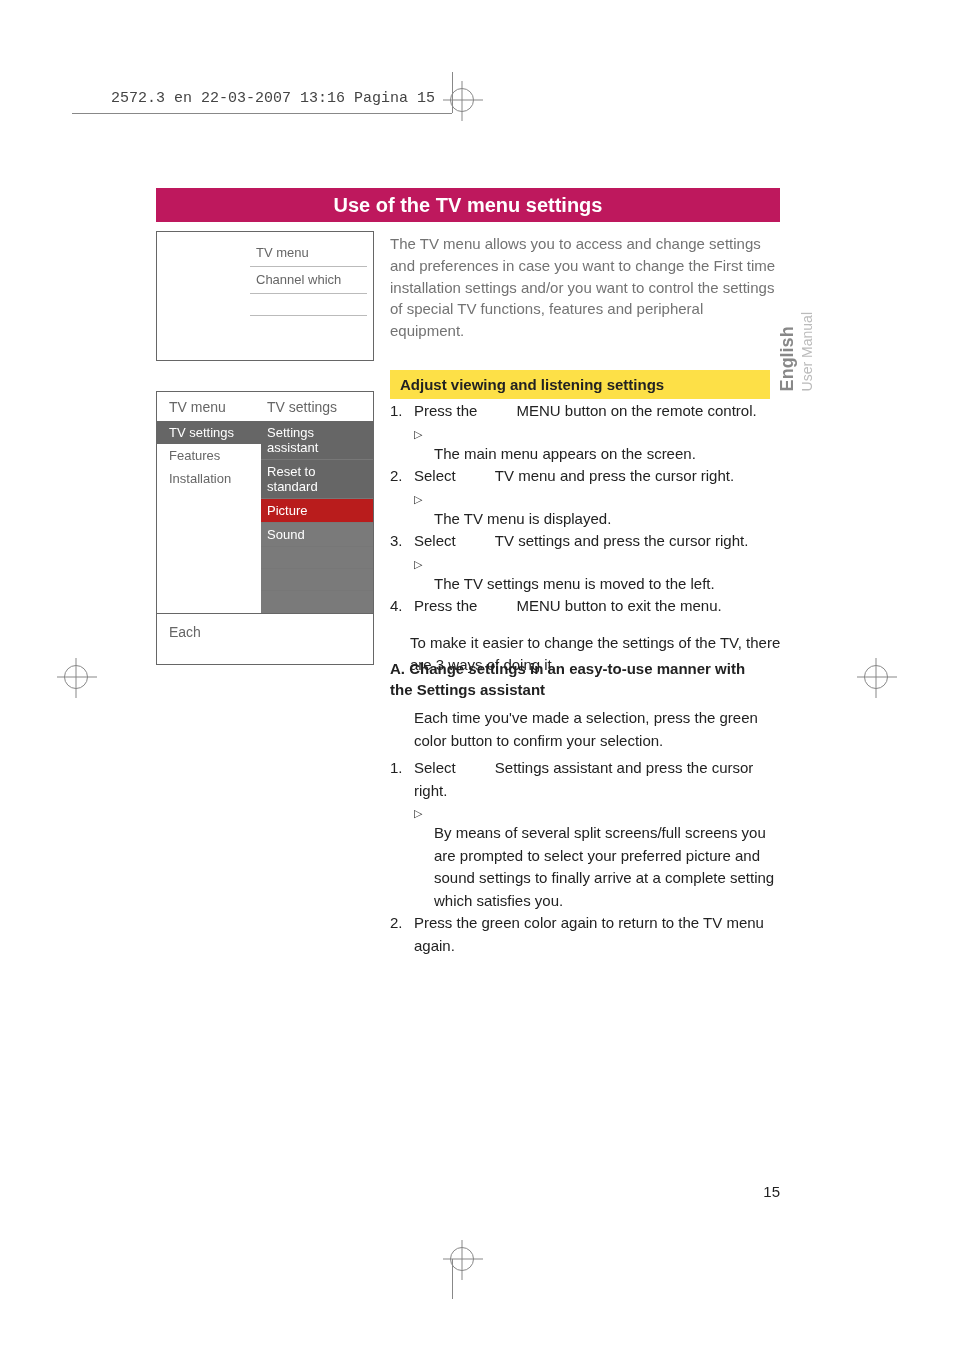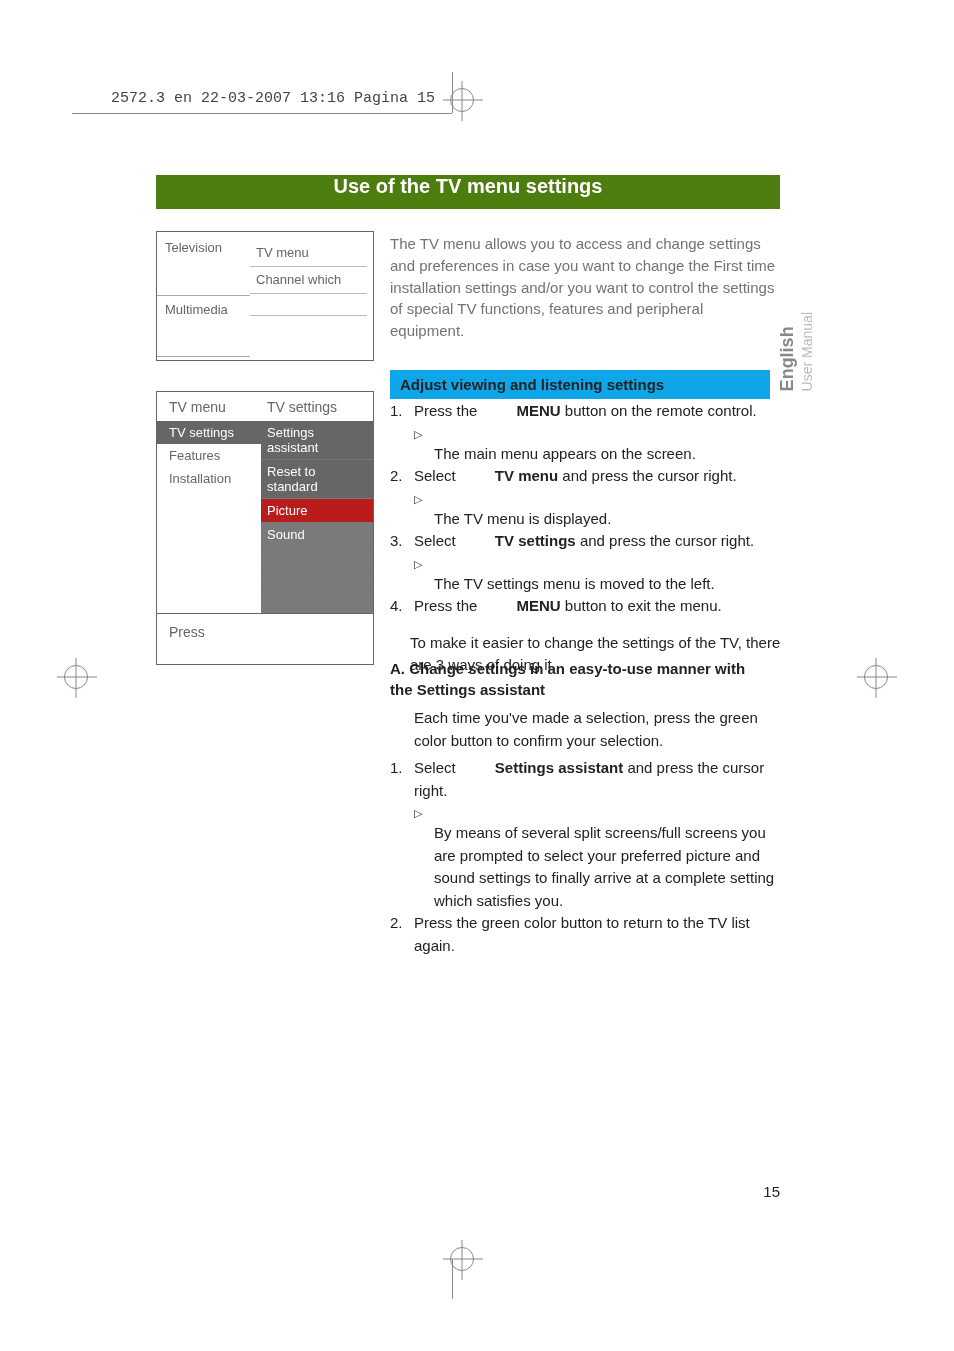--- a/index.html
+++ b/index.html
@@ -42,24 +42,24 @@
   .reg-circle::before { left: 50%; top: -8px; width: 1px; height: 40px; transform: translateX(-0.5px);}
   .reg-circle::after { top: 50%; left: -8px; height: 1px; width: 40px; transform: translateY(-0.5px);}
   .reg-top { left: 450px; top: 88px; }
   .reg-left { left: 64px; top: 665px; }
   .reg-right { left: 864px; top: 665px; }
   .reg-bottom { left: 450px; top: 1247px; }
   .crop-bot-v { position:absolute; left:452px; top:1259px; width:1px; height:40px; background:#888;}
 
   .title-bar {
     position: absolute;
-    left: 156px; top: 175px;
+    left: 156px; top: 188px;
     width: 624px; height: 34px;
-    background: #4d7c0f;
-    display: flex; align-items: flex-start; justify-content: center;
+    background: #be185d;
+    display: flex; align-items: center; justify-content: center;
   }
   .title-bar .lbl {
     color: #fff; font-weight: bold; font-size: 20px;
   }
 
   .menu-box {
     position: absolute;
     border: 1px solid #666;
     font-size: 13px;
     color: #666;
@@ -87,21 +87,21 @@
     position: absolute;
     left: 390px; top: 233px;
     width: 390px;
     font-size: 15px;
     line-height: 1.45;
     color: #737373;
   }
 
   .section-hdr {
     position: absolute;
-    background: #0ea5e9;
+    background: #fde047;
     font-weight: bold;
     padding: 6px 10px;
     font-size: 15px;
     color: #222;
   }
   .section-hdr-1 { left: 390px; top: 370px; width: 380px; }
 
   .instr {
     position: absolute;
     left: 390px;
@@ -142,43 +142,39 @@
     line-height: 1.1;
   }
   .side-tab .sub-t { color:#bbb; font-weight:normal; font-size:14px;}
 
   .page-num {
     position: absolute;
     right: 174px; top: 1183px;
     font-size: 15px;
   }
 
-  b { font-weight: bold; padding-left: 35px; }
+  b { font-weight: normal; padding-left: 35px; }
 </style>
 </head>
 <body>
 
 <div class="header-line">2572.3 en  22-03-2007  13:16  Pagina 15</div>
 <div class="crop-top-h"></div>
 <div class="crop-top-v"></div>
 <div class="reg-circle reg-top"></div>
 <div class="reg-circle reg-left"></div>
 <div class="reg-circle reg-right"></div>
 <div class="reg-circle reg-bottom"></div>
 <div class="crop-bot-v"></div>
 
 <div class="title-bar">
   <span class="lbl">Use of the TV menu settings</span>
 </div>
 
 <div class="menu-box menu-box-1">
-  <div class="left-col">
-    <div class="menu-cell" style="padding-top:8px">Television</div>
-    <div class="menu-cell divider-h" style="height:62px;border-top:1px solid #aaa;margin-top:36px;padding-top:6px;">Multimedia</div>
-  </div>
   <div class="right-col">
     <div class="right-row">TV menu</div>
     <div class="right-row">Channel which</div>
     <div class="right-row" style="height:22px"></div>
     <div class="right-row" style="height:22px;border-bottom:none"></div>
   </div>
 </div>
 
 <div class="menu-box menu-box-2">
   <div class="mb2-top">
@@ -192,21 +188,21 @@
       <div class="hdr">TV settings</div>
       <div class="row">Settings assistant</div>
       <div class="row">Reset to standard</div>
       <div class="row" style="background:#b91c1c">Picture</div>
       <div class="row" style="background:#7a7a7a">Sound</div>
       <div class="row blank" style="background:#7a7a7a"></div>
       <div class="row blank" style="background:#7a7a7a"></div>
       <div class="row blank" style="background:#7a7a7a;border-bottom:none"></div>
     </div>
   </div>
-  <div class="mb2-info">Press</div>
+  <div class="mb2-info">Each</div>
 </div>
 
 <div class="body-text">The TV menu allows you to access and change settings and preferences in case you want to change the First time installation settings and/or you want to control the settings of special TV functions, features and peripheral equipment.</div>
 
 <div class="section-hdr section-hdr-1">Adjust viewing and listening settings</div>
 
 <div class="instr instr-1">
   <ol>
     <li>
         <span class="num">1.</span>
@@ -248,21 +244,21 @@
     <li>
         <span class="num">1.</span>
         <span class="txt"><span>Select </span><b>Settings assistant</b><span> and press the cursor right.</span></span>
       </li>
     <div class="sub">
         <span class="tri">▷</span>
         <span class="st"><span>By means of several split screens/full screens you are prompted to select your preferred picture and sound settings to finally arrive at a complete setting which satisfies you.</span><br></span>
       </div>
     <li>
         <span class="num">2.</span>
-        <span class="txt">Press the green color button to return to the TV list again.</span>
+        <span class="txt">Press the green color again to return to the TV menu again.</span>
       </li>
   </ol>
 </div>
 
 <div class="side-tab">
   <span>English</span><br><span class="sub-t">User Manual</span>
 </div>
 
 <div class="page-num">15</div>
 

